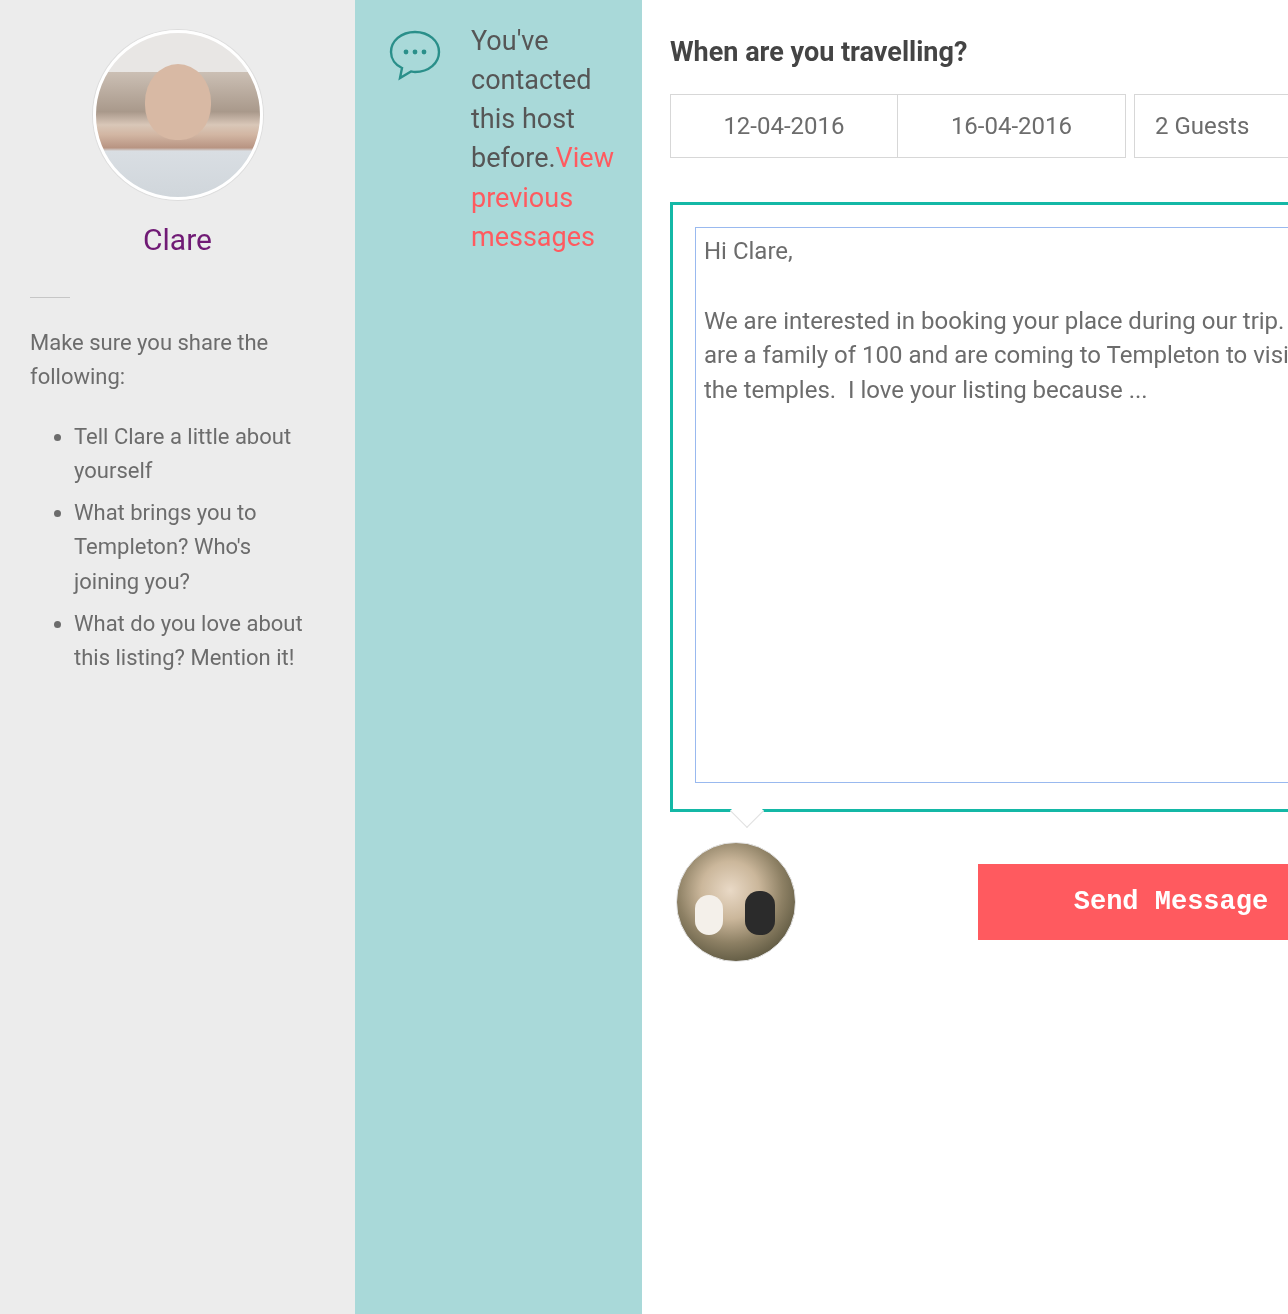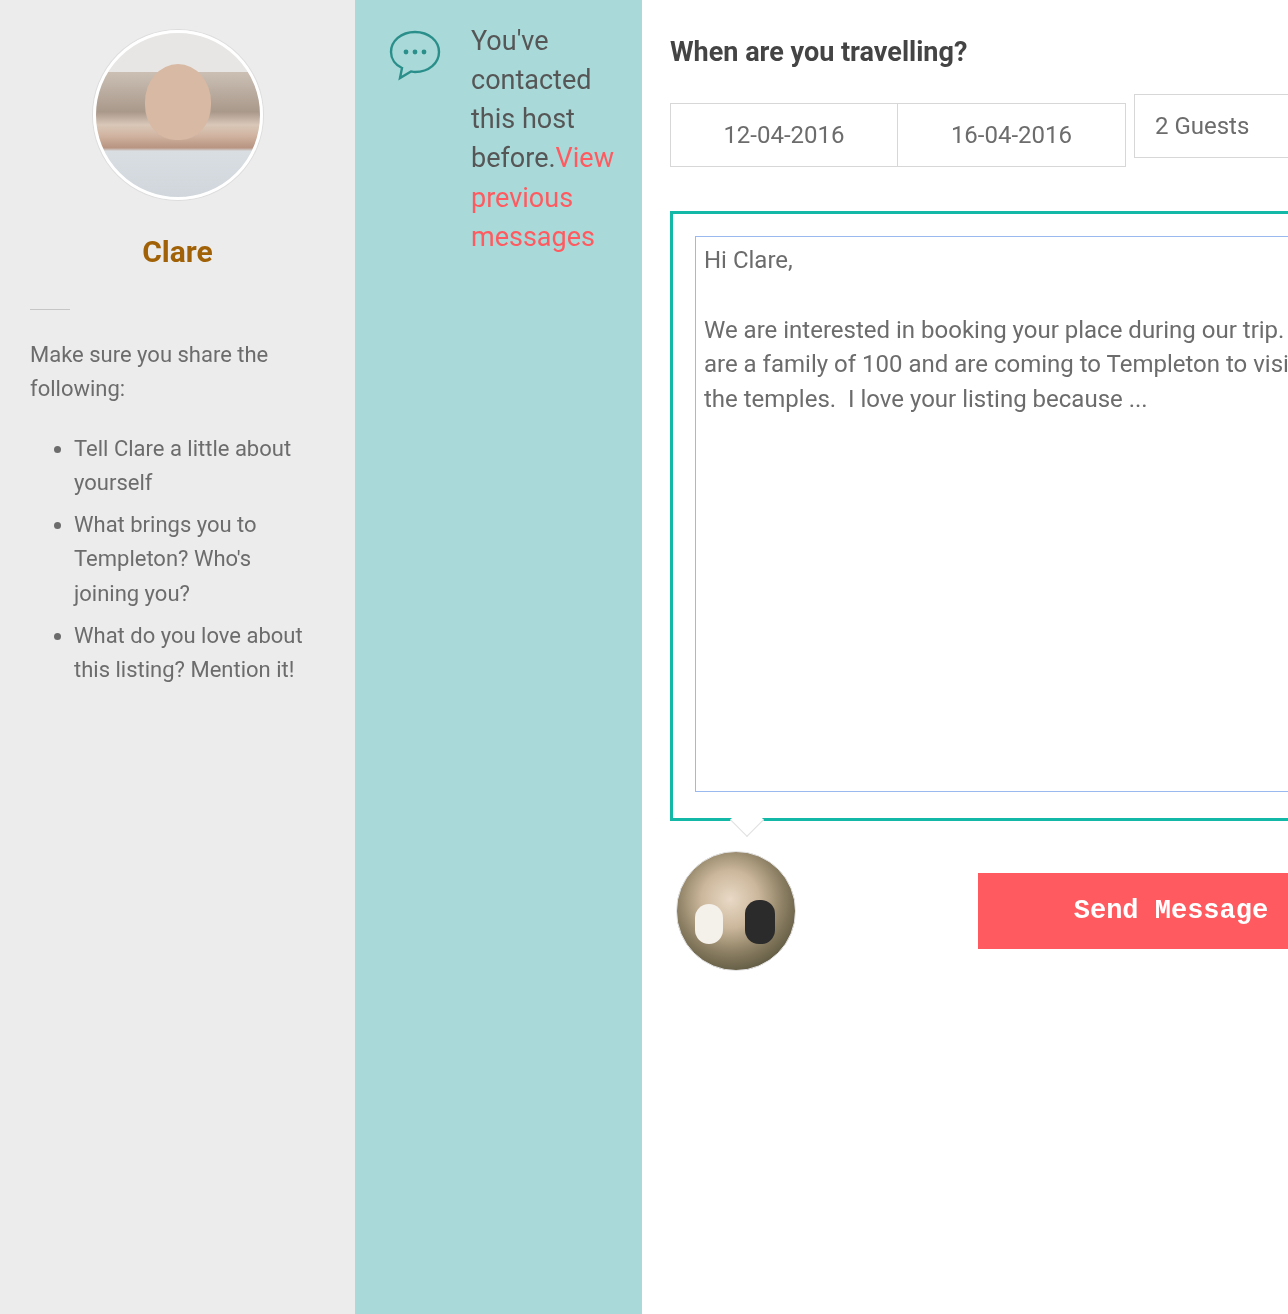--- a/index.html
+++ b/index.html
@@ -40,23 +40,23 @@
       content:"";
       position:absolute;
       left:50%; top:42%;
       width:66px; height:76px;
       transform:translate(-50%,-50%);
       border-radius:50% 50% 46% 46%;
       background:#d8b9a4;
     }
     .host-name {
       font-size: 30px;
-      font-weight: 700;
-      color: #a16207;
-      margin-top: 34px;
+      font-weight: 400;
+      color: #701a75;
+      margin-top: 22px;
     }
     .divider {
       width: 40px;
       height: 1px;
       background: #c6c6c6;
       margin-bottom: 28px;
     }
     .sidebar-prompt {
       font-size: 22px;
       color: #6c6c6c;
@@ -120,21 +120,20 @@
     }
     .date-input {
       border: 1px solid #d7d7d7;
       height: 64px;
       font-size: 24px;
       color: #6c6c6c;
       display: flex;
       align-items: center;
       justify-content: center;
       background: #fff;
-      margin-top: 9px;
     }
     .date-input.date1 { width: 228px; }
     .date-input.date2 { width: 228px; border-left: none; }
     .guests-select {
       width: 230px;
       border: 1px solid #d7d7d7;
       height: 64px;
       font-size: 24px;
       color: #6c6c6c;
       display: flex;

